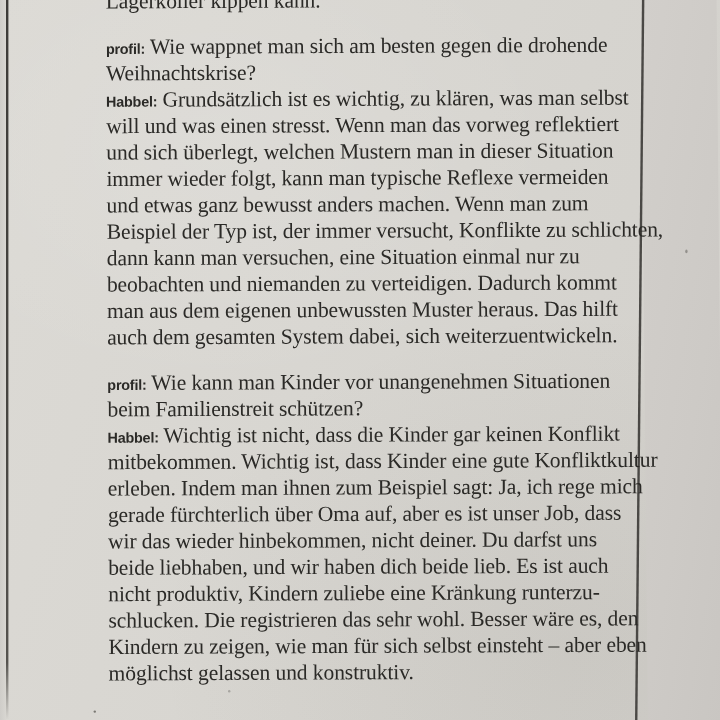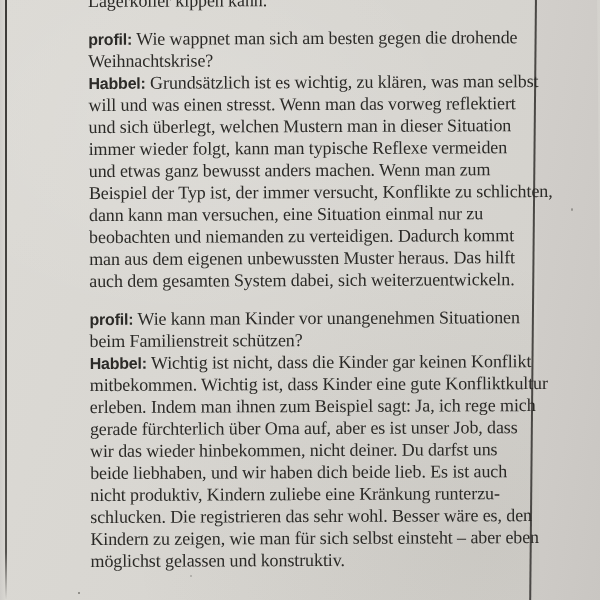--- a/index.html
+++ b/index.html
@@ -70,21 +70,21 @@
   }
   .block.gap-before {
     margin-top: 16px;
   }
   .line {
     height: 22px;
   }
   .speaker {
     font-family: "Liberation Sans", sans-serif;
     font-weight: 700;
-    font-size: 16px;
+    font-size: 12px;
     letter-spacing: -0.2px;
   }
   .speck {
     position: absolute;
     border-radius: 50%;
     background: #7a7873;
   }
   .speck-a { left: 78px; top: 592px; width: 2px; height: 2px; }
   .speck-b { left: 571px; top: 208px; width: 2px; height: 3px; opacity: .7; }
   .speck-c { left: 190px; top: 575px; width: 2px; height: 2px; opacity: .5; }

